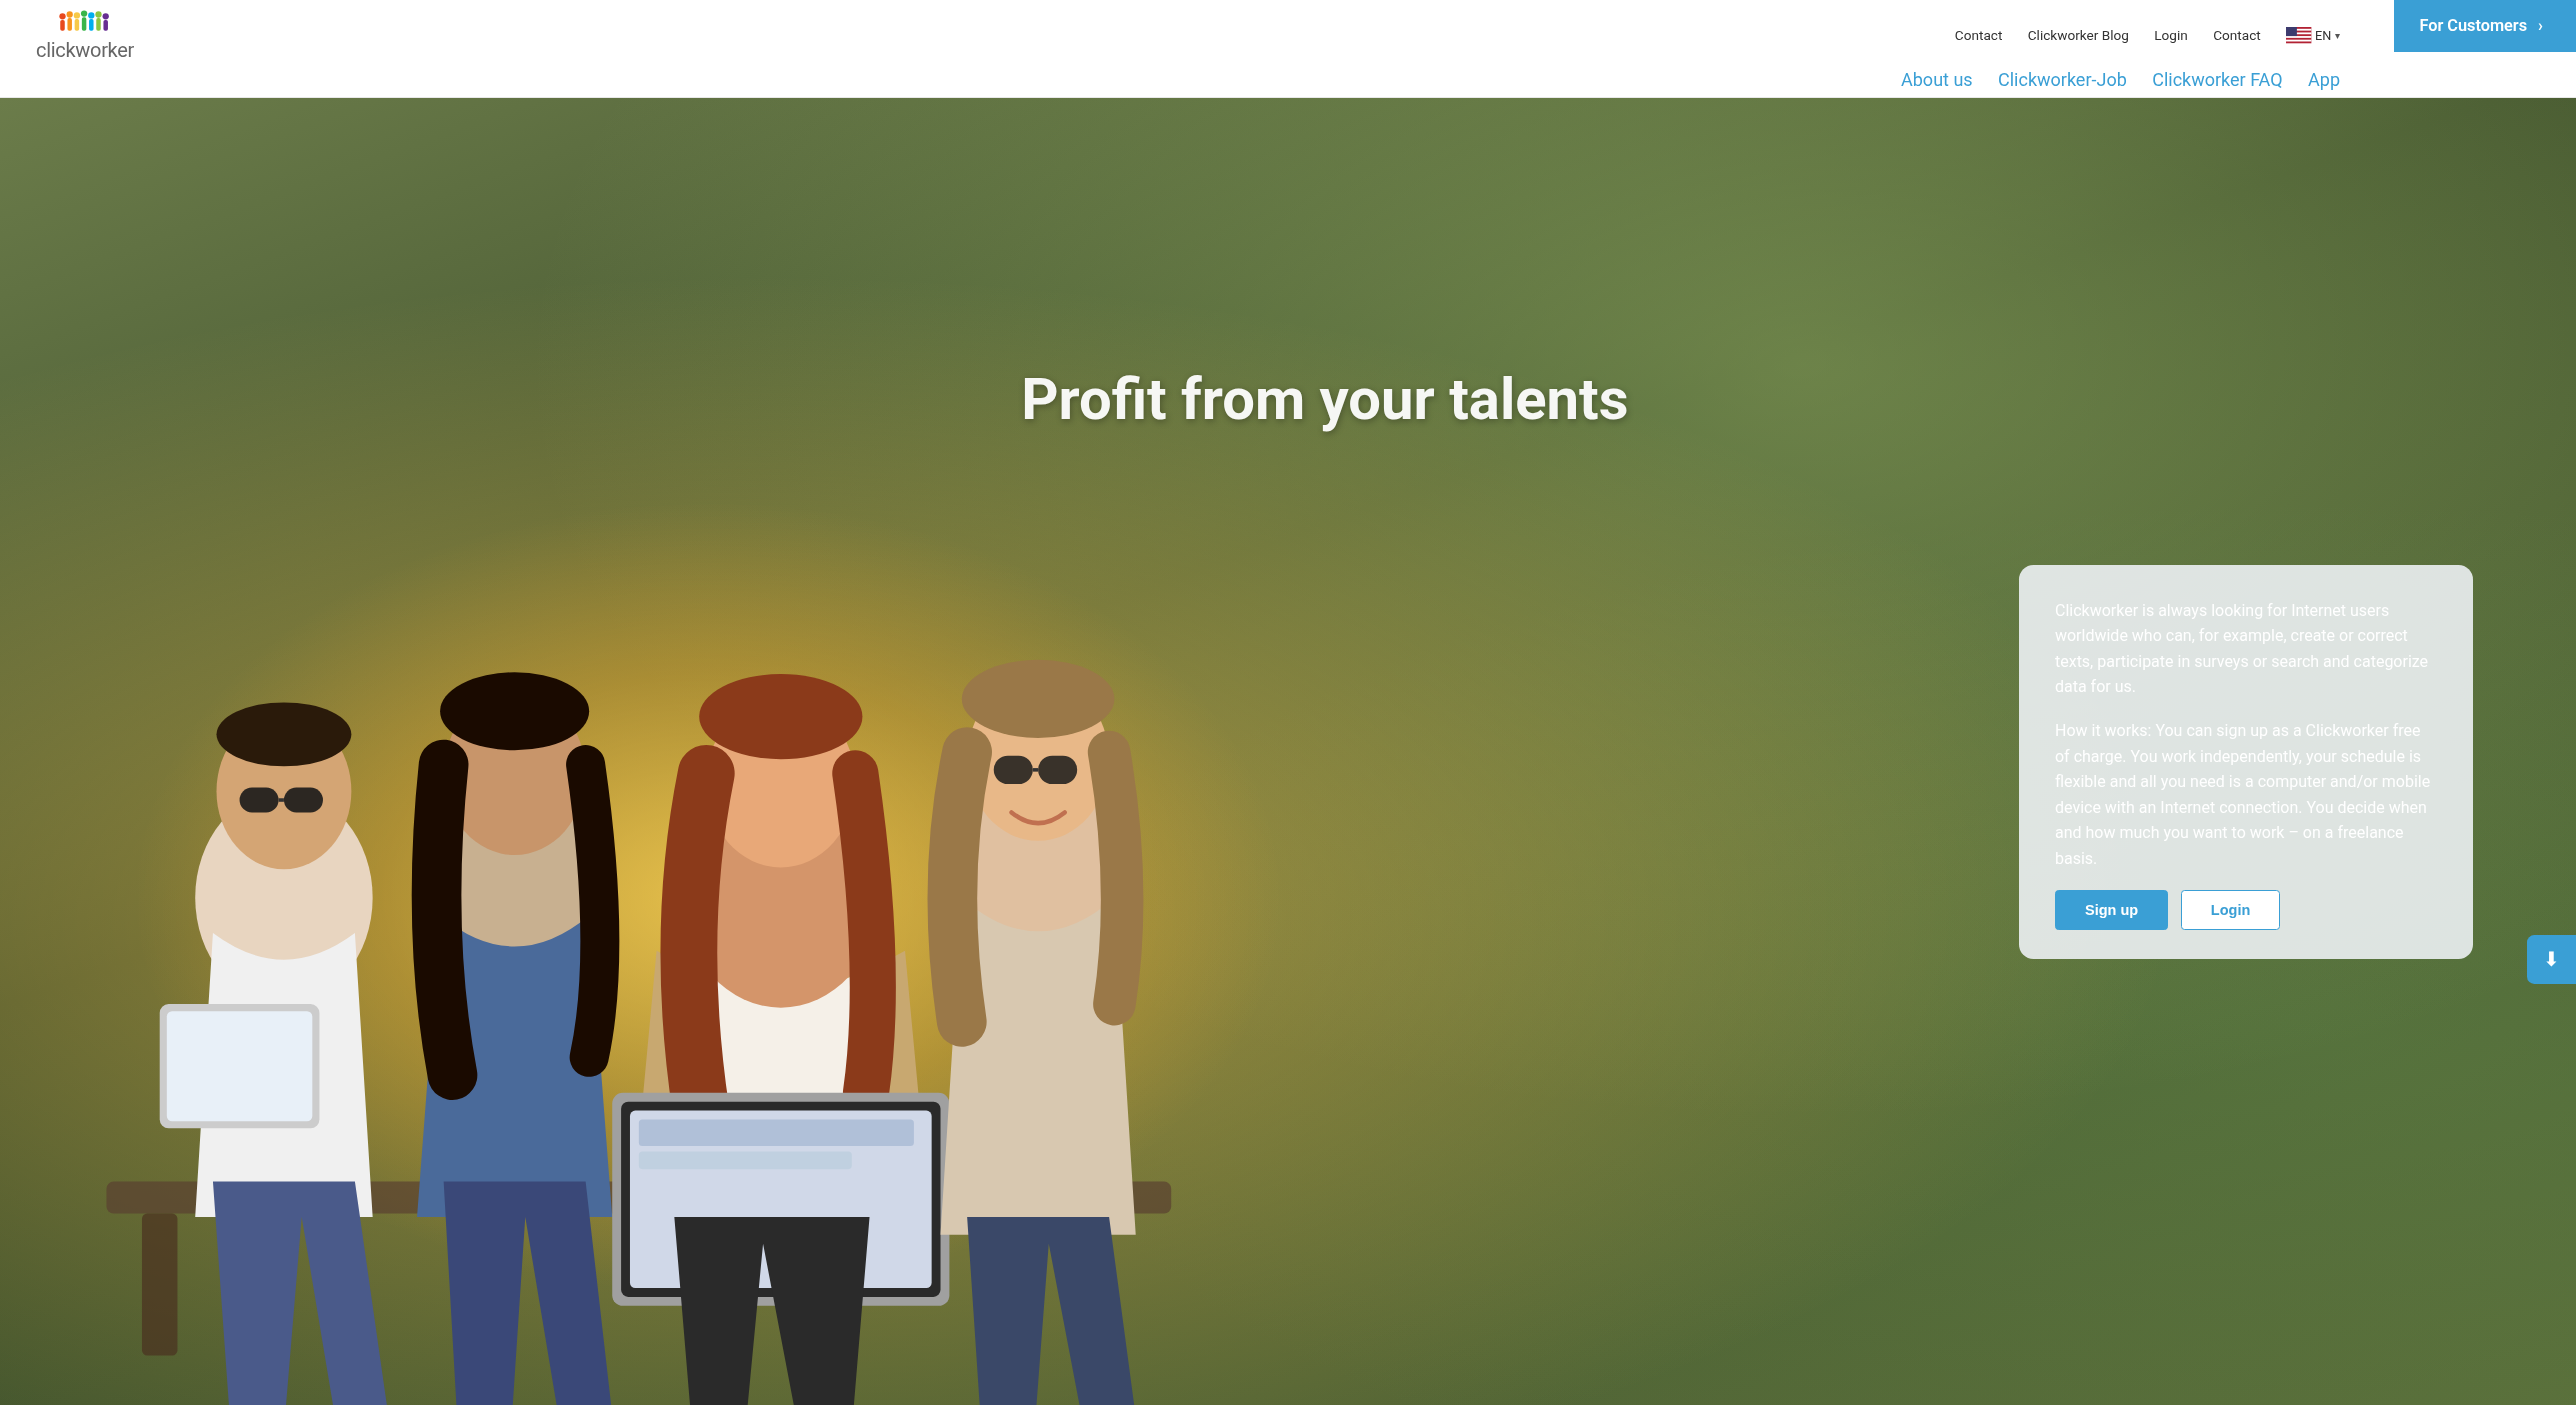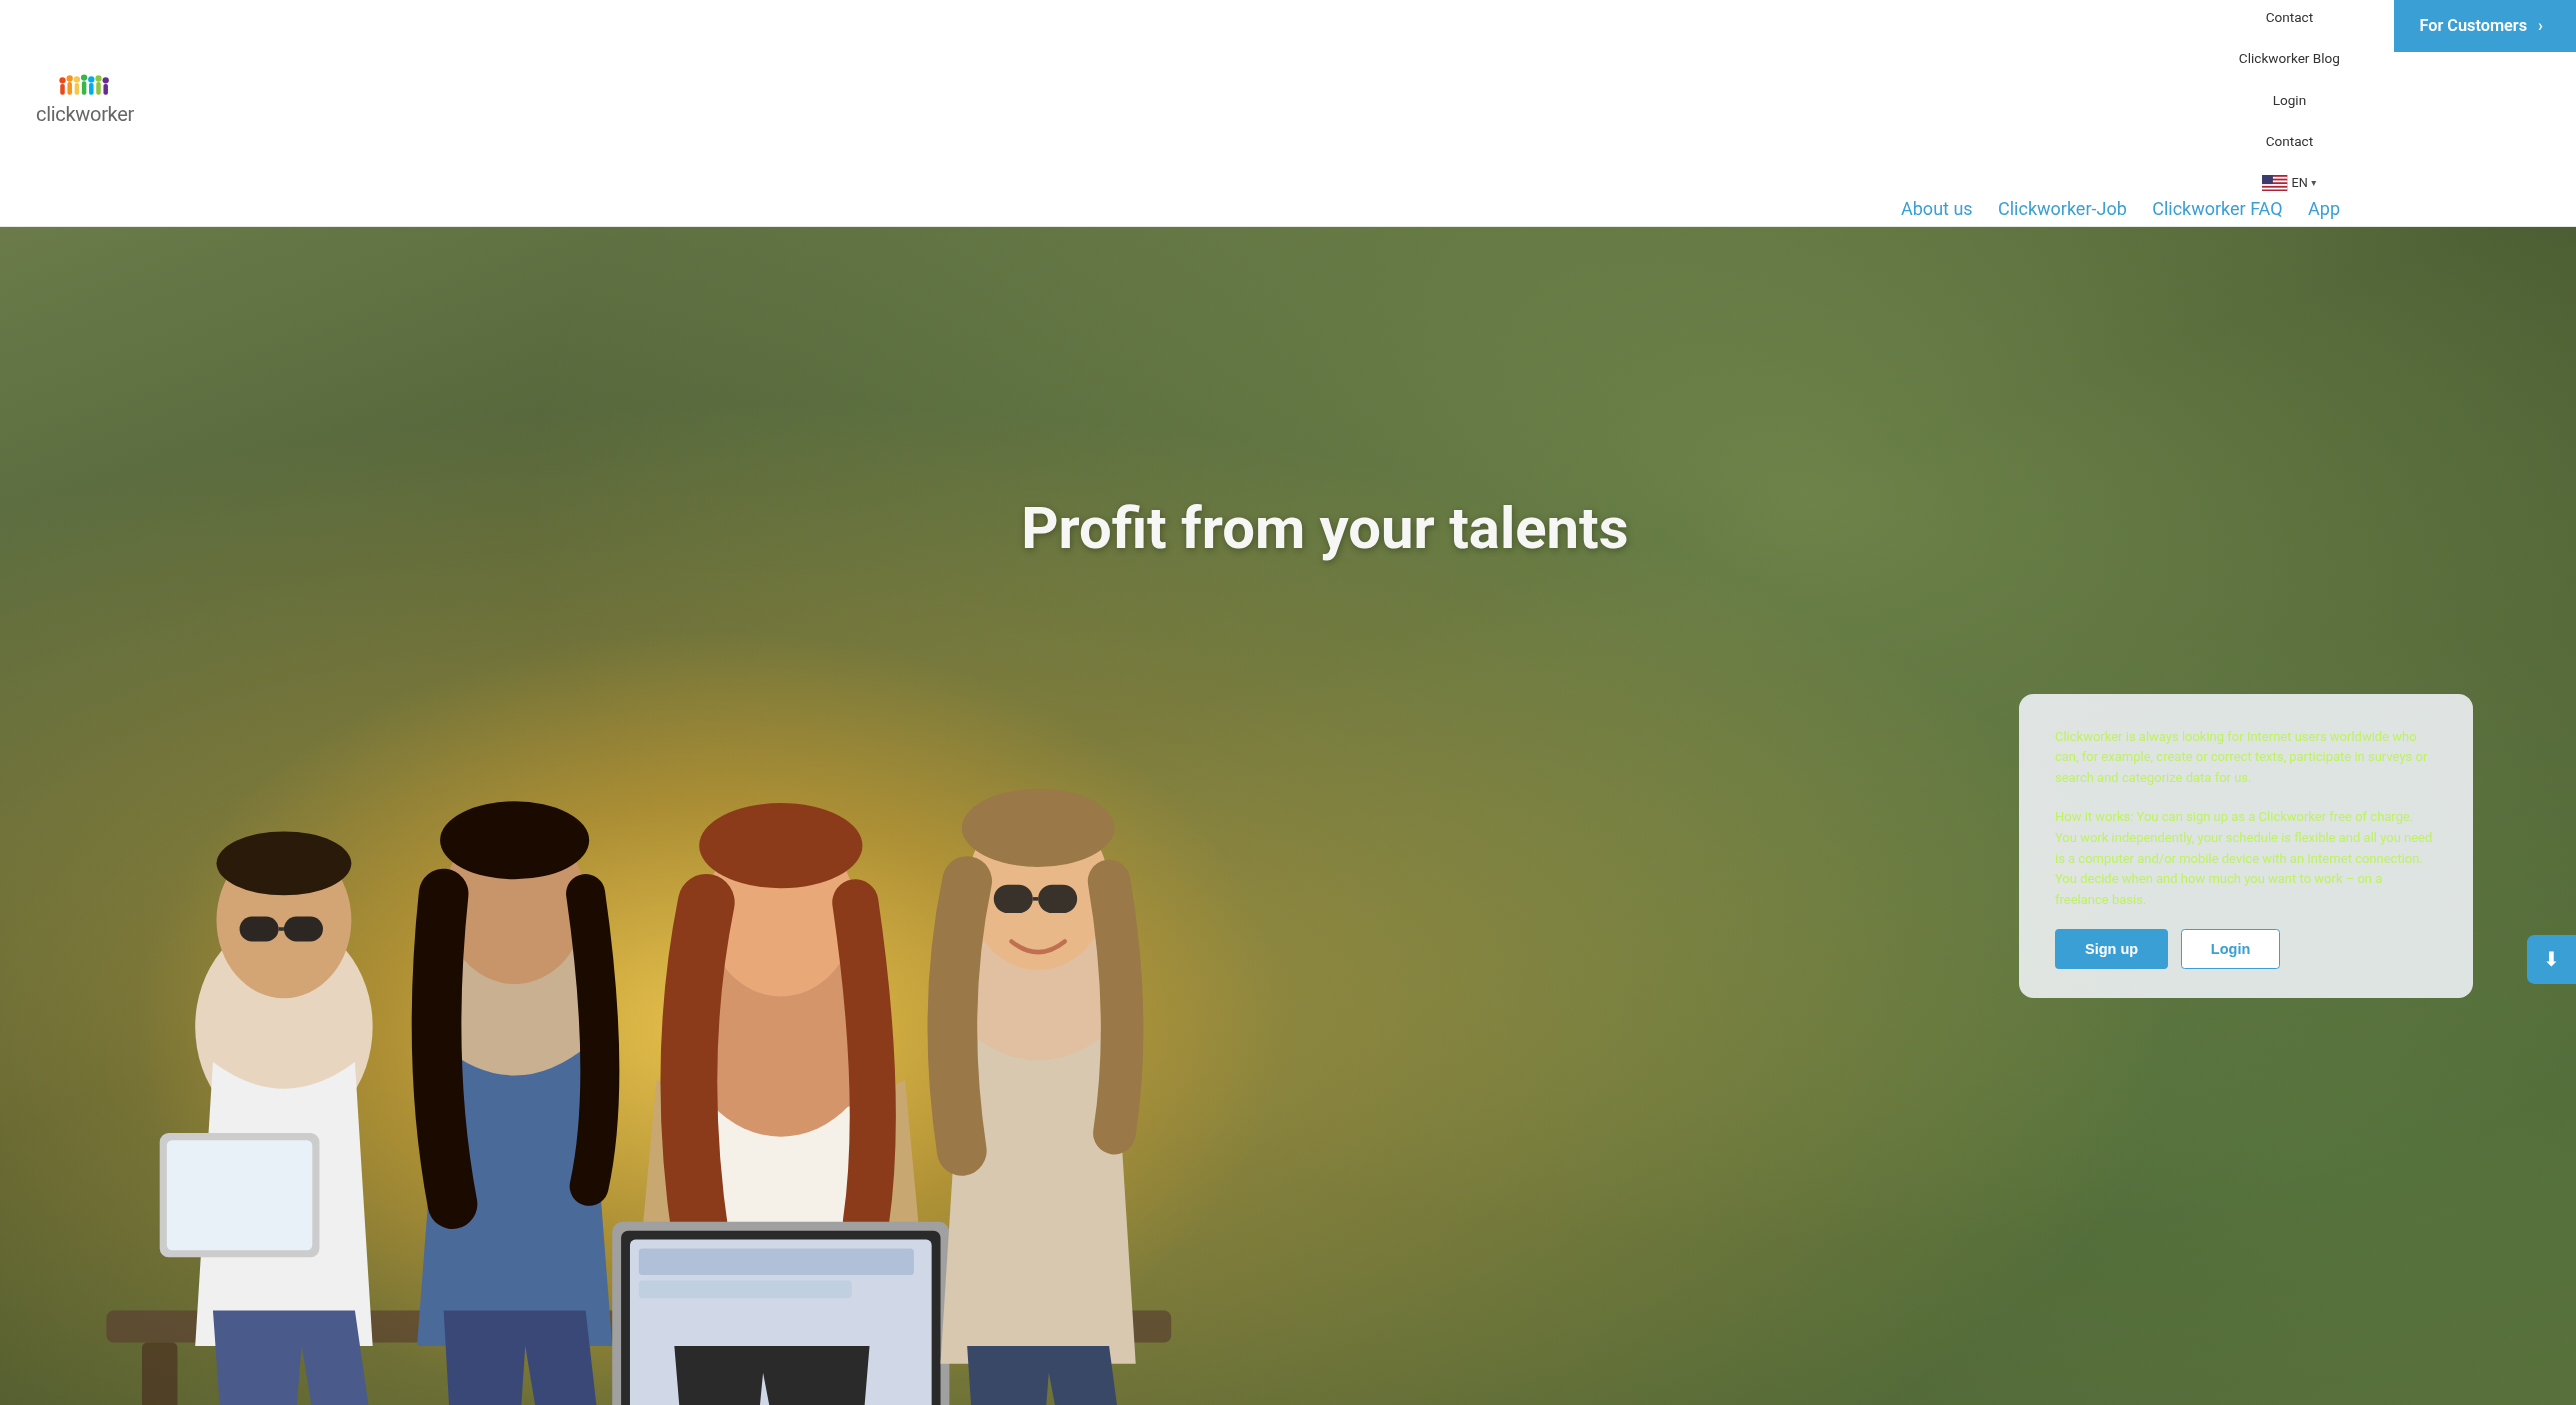--- a/index.html
+++ b/index.html
@@ -152,22 +152,22 @@
       position: absolute;
       top: 35%;
       right: 4%;
       width: 454px;
       background: rgba(240,244,248,0.88);
       border-radius: 14.5px;
       padding: 33px 36px 29px;
     }
 
     #info-card p {
-      font-size: 13px;
-      color: #bef264;
+      font-size: 16px;
+      color: #ffffff;
       line-height: 1.6;
       margin-bottom: 18px;
     }
 
     #card-buttons {
       display: flex;
       gap: 12.7px;
       margin-top: 7.3px;
     }
 
@@ -247,21 +247,21 @@
           <rect x="34.5" y="11" width="5" height="13" rx="2" fill="#00aeef"></rect>
           <circle cx="45" cy="6" r="3.5" fill="#8dc63f"></circle>
           <rect x="42.5" y="10" width="5" height="14" rx="2" fill="#8dc63f"></rect>
           <circle cx="53" cy="8" r="3.5" fill="#662d91"></circle>
           <rect x="50.5" y="12" width="5" height="12" rx="2" fill="#662d91"></rect>
         </svg>
         <span id="logo-text" style="font-size:20px;color:#666;letter-spacing:-0.3px;font-weight:400;">clickworker</span>
       </div>
     </div>
 
-    <div id="top-nav" style="display:flex;align-items:center;gap:25.4px;padding-right:200px;flex-direction:column;">
+    <div id="top-nav" style="display:flex;align-items:center;gap:25.4px;padding-right:200px;">
       <a class="top-nav-link">Contact</a>
       <a class="top-nav-link">Clickworker Blog</a>
       <a class="top-nav-link">Login</a>
       <a class="top-nav-link">Contact</a>
 
       <div id="lang-selector">
 
         <svg width="25.4" height="16.3" viewBox="0 0 28 18">
           <rect width="28" height="18" fill="#b22234"></rect>
           <rect y="2" width="28" height="2" fill="#fff"></rect>

